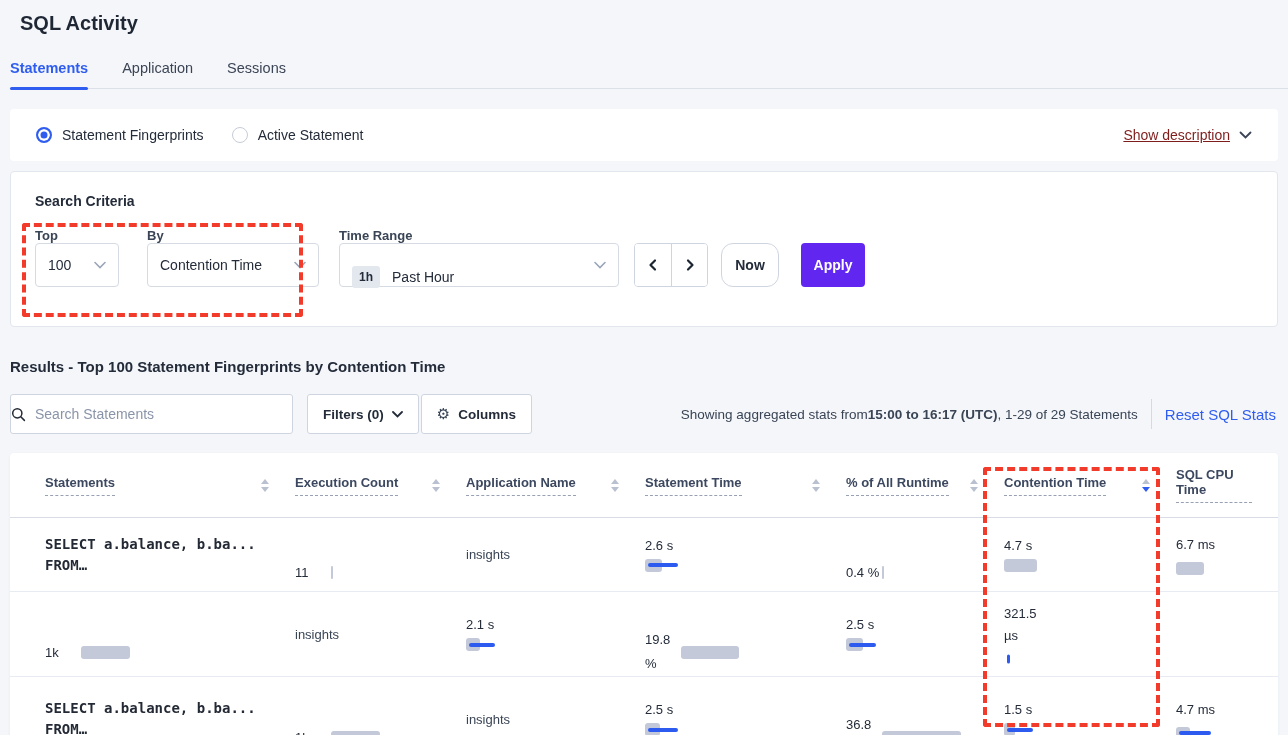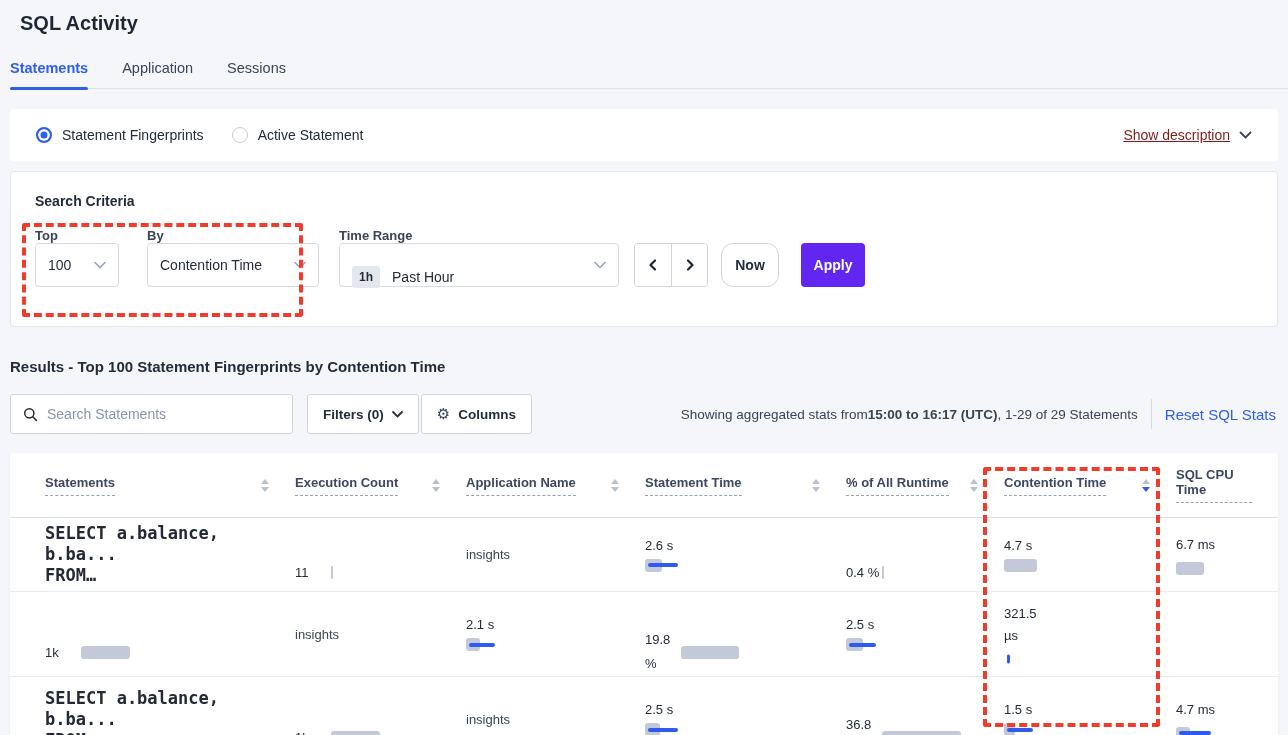--- a/index.html
+++ b/index.html
@@ -38,42 +38,42 @@
   .time-badge { background:#e3e7ee; border-radius:3px; padding:4px 7px; font-size:12px; font-weight:700; color:#242c3a; }
   .arrow-group { display:flex; height:44px; border:1px solid #cfd5e0; border-radius:4px; overflow:hidden; margin-right:13px; background:#fff; }
   .arrow-btn { width:36px; display:flex; align-items:center; justify-content:center; cursor:pointer; background:#fff; }
   .arrow-btn + .arrow-btn { border-left:1px solid #cfd5e0; }
   .btn-now { height:44px; width:58px; border:1px solid #cfd5e0; border-radius:12px; background:#fff; font-size:14px; font-weight:600; color:#242c3a; display:flex; align-items:center; justify-content:center; cursor:pointer; margin-right:22px; }
   .btn-apply { height:44px; width:64px; border:none; border-radius:4px; background:#6127f0; color:#fff; font-size:14px; font-weight:600; display:flex; align-items:center; justify-content:center; cursor:pointer; }
 
   
   .results-heading { margin:31px 10px 0; font-size:15px; font-weight:700; color:#242c3a; }
   .toolbar { display:flex; align-items:center; margin:19px 10px 0; height:40px; }
-  .search-box { width:283px; height:40px; background:#fff; border:1px solid #cfd5e0; border-radius:3px; display:flex; align-items:center; padding:0 12px; gap:9px; margin-right:14px; }
+  .search-box { width:283px; height:40px; background:#fff; border:1px solid #cfd5e0; border-radius:3px; display:flex; align-items:center; padding:0 0; gap:9px; margin-right:14px; }
   .search-box input { border:none; outline:none; flex:1; font-size:14px; font-family:"Liberation Sans",sans-serif; color:#242c3a; background:transparent; }
   .search-box input::placeholder { color:#8a94a8; }
   .tool-btn { height:40px; background:#fff; border:1px solid #cfd5e0; border-radius:3px; display:flex; align-items:center; gap:8px; padding:0 15px; font-size:13.5px; font-weight:600; color:#242c3a; cursor:pointer; margin-right:2px; }
   .gear { font-family:"DejaVu Sans",sans-serif; font-size:15px; color:#394455; line-height:1; }
   .stats-group { margin-left:auto; display:flex; align-items:center; font-size:13.5px; color:#394455; }
   .stats-group b { font-weight:700; }
   .v-divider { width:1px; height:30px; background:#d5dae2; margin:0 13px; }
   .reset-link { font-size:15px; color:#2f5df0; cursor:pointer; white-space:nowrap; padding-right:2px; }
 
   
   .table-panel { margin:19px 10px 0; background:#fff; border-radius:4px 4px 0 0; box-shadow:0 1px 3px rgba(40,50,70,0.06); height:300px; }
   .thead, .tr { display:grid; grid-template-columns:250px 171px 179px 201px 158px 172px auto; padding-left:35px; }
   .thead { height:65px; align-items:center; border-bottom:1px solid #d8dde5; }
   .th { display:flex; align-items:center; justify-content:space-between; padding-right:26px; }
   .th-label { font-size:13px; font-weight:700; color:#3c4860; border-bottom:1px dashed #98a1b3; padding-bottom:5px; cursor:pointer; }
   .sorts { display:flex; flex-direction:column; gap:3px; cursor:pointer; }
   .tri-up { width:0; height:0; border-left:4px solid transparent; border-right:4px solid transparent; border-bottom:5px solid #b9c1d0; }
   .tri-down { width:0; height:0; border-left:4px solid transparent; border-right:4px solid transparent; border-top:5px solid #b9c1d0; }
   .tri-down.active { border-top-color:#2f5df0; }
   .tr { min-height:74px; align-items:center; border-bottom:1px solid #e8ebf1; }
-  .mono { font-family:"DejaVu Sans Mono", monospace; font-size:17px; font-weight:600; color:#242a35; line-height:21px; cursor:pointer; }
+  .mono { font-family:"DejaVu Sans Mono", monospace; font-size:14px; font-weight:600; color:#242a35; line-height:21px; cursor:pointer; }
   .cell-h { display:flex; align-items:center; font-size:13px; color:#242c3a;margin-top:36px; }
   .cell-h .val { width:36px; flex:none; }
   .cell-v { display:flex; flex-direction:column; gap:6px; font-size:13px; color:#242c3a; }
   .val-wrap { width:38px; line-height:24px; }
   .val-cpu { max-width:44px; line-height:22px; }
   .app-name { font-size:13px; color:#394455; }
   .bar { position:relative; height:13px; display:flex; align-items:center; }
   .bar-g { height:13px; background:#c3c9d9; border-radius:3px; }
   .bar-b { position:absolute; left:3px; top:50%; transform:translateY(-50%); height:4px; background:#2d5bf0; border-radius:2px; }
 

